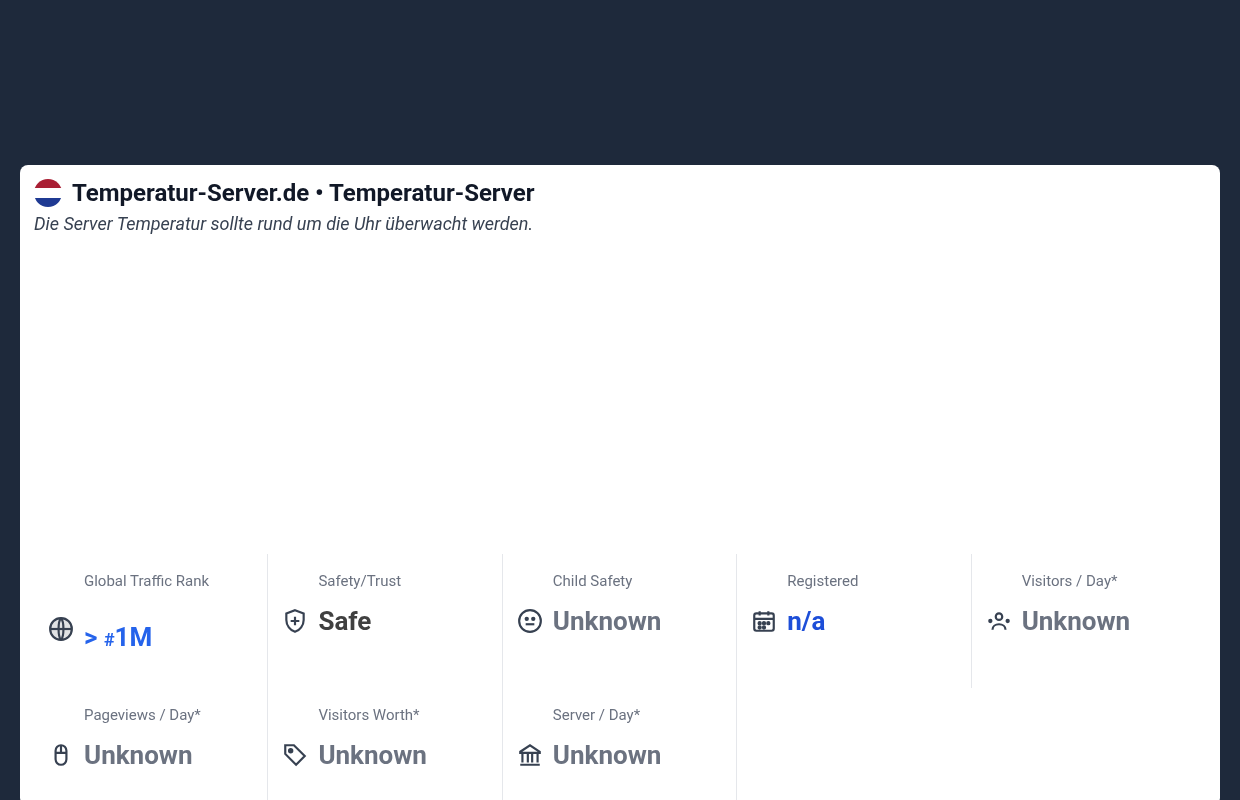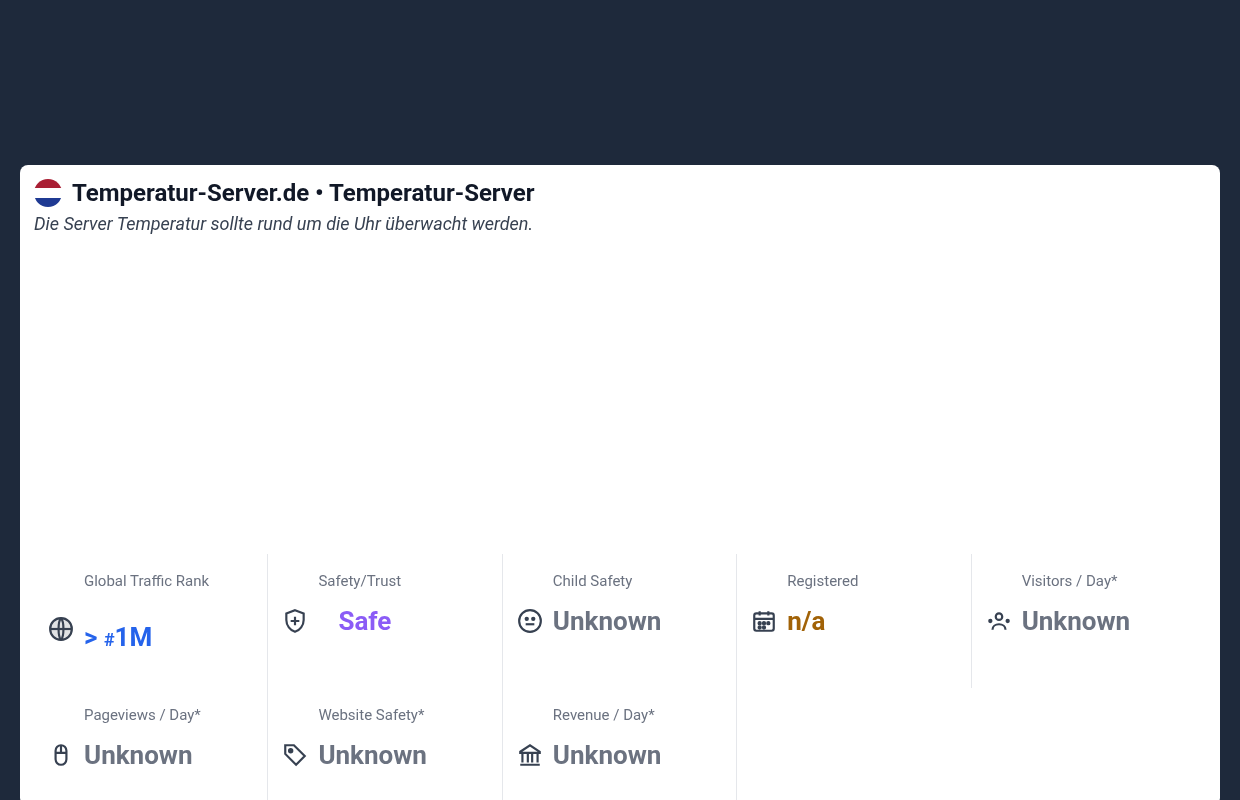--- a/index.html
+++ b/index.html
@@ -104,23 +104,23 @@
     }
     .icon svg {
       width: 100%;
       height: 100%;
     }
     .val {
       font-size: 26px;
       font-weight: 700;
     }
     .val-blue { color: #2563eb; margin-top: 16px; }
-    .val-green { color: #8b5cf6; margin-left: 20px; }
+    .val-green { color: #404040; }
     .val-gray { color: #6b7280; }
-    .val-teal { color: #a16207; }
+    .val-teal { color: #1d4ed8; }
     .hash {
       font-size: 18px;
       font-weight: 700;
     }
   </style>
 </head>
 <body>
 
 <div class="card">
   <div class="header-row">
@@ -228,34 +228,34 @@
           <svg viewBox="0 0 24 24" fill="none" stroke="currentColor" stroke-width="2">
             <rect x="7" y="3" width="10" height="18" rx="5"></rect>
             <path d="M12 3v7M7 10h10"></path>
           </svg>
         </span>
         <span class="val val-gray">Unknown</span>
       </div>
     </div>
 
     <div class="stat">
-      <div class="stat-label">Website Safety*</div>
+      <div class="stat-label">Visitors Worth*</div>
       <div class="stat-val-row">
         <span class="icon">
           <svg viewBox="0 0 24 24" fill="none" stroke="currentColor" stroke-width="2">
             <path d="M3 3h8l10 10-8 8L3 11V3z"></path>
             <circle cx="8" cy="8" r="1.5" fill="currentColor"></circle>
           </svg>
         </span>
         <span class="val val-gray">Unknown</span>
       </div>
     </div>
 
     <div class="stat">
-      <div class="stat-label">Revenue / Day*</div>
+      <div class="stat-label">Server / Day*</div>
       <div class="stat-val-row">
         <span class="icon">
           <svg viewBox="0 0 24 24" fill="none" stroke="currentColor" stroke-width="2">
             <path d="M3 9l9-6 9 6v1H3V9z"></path>
             <path d="M5 11v8M10 11v8M14 11v8M19 11v8M3 21h18"></path>
           </svg>
         </span>
         <span class="val val-gray">Unknown</span>
       </div>
     </div>

